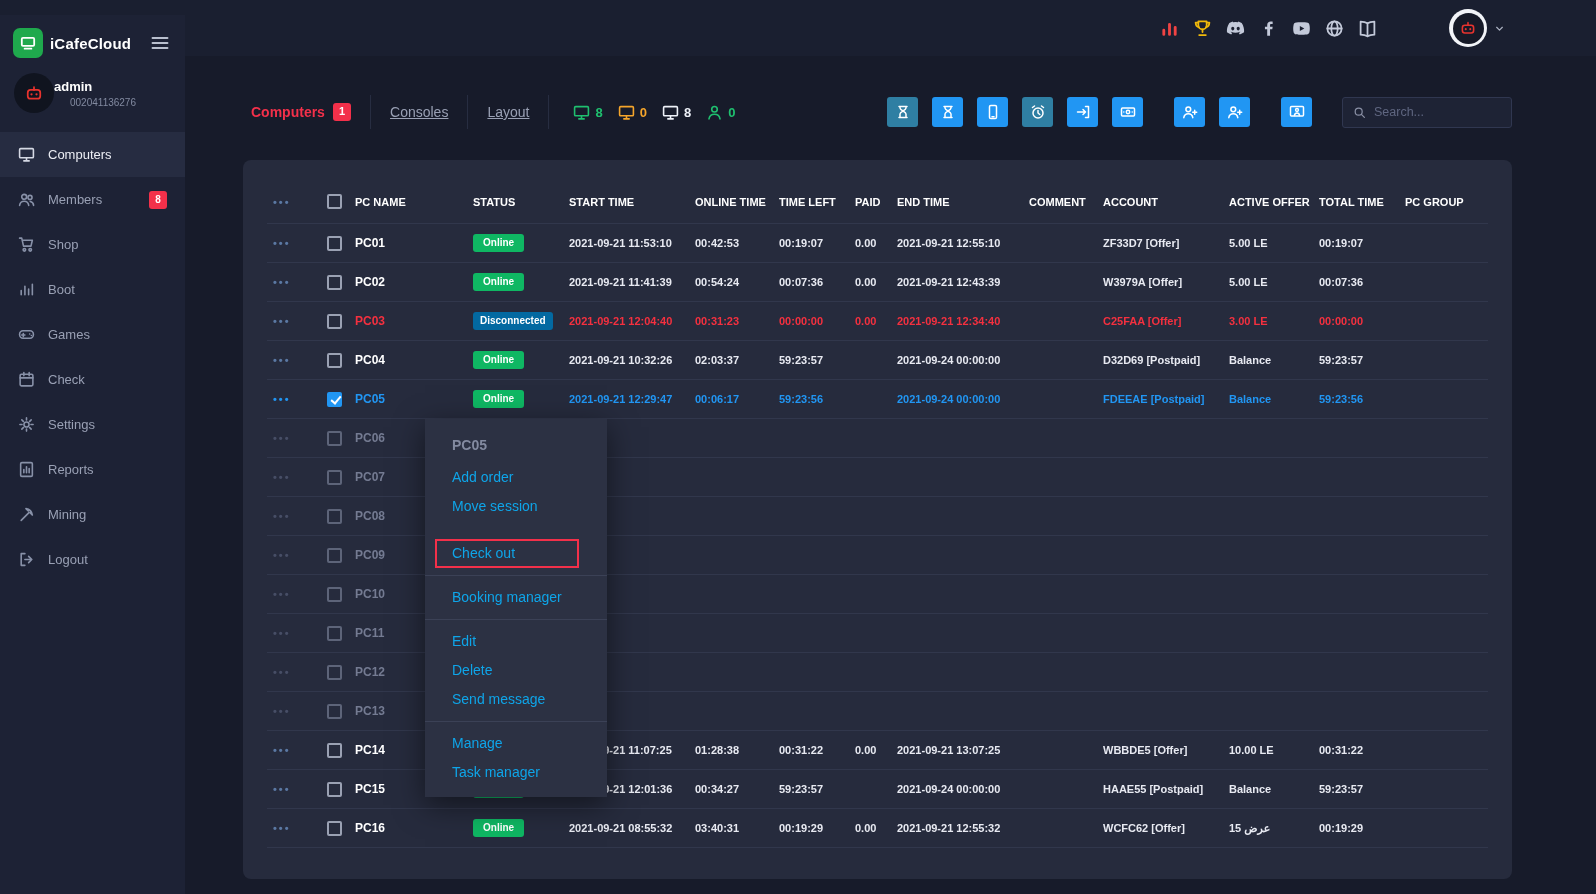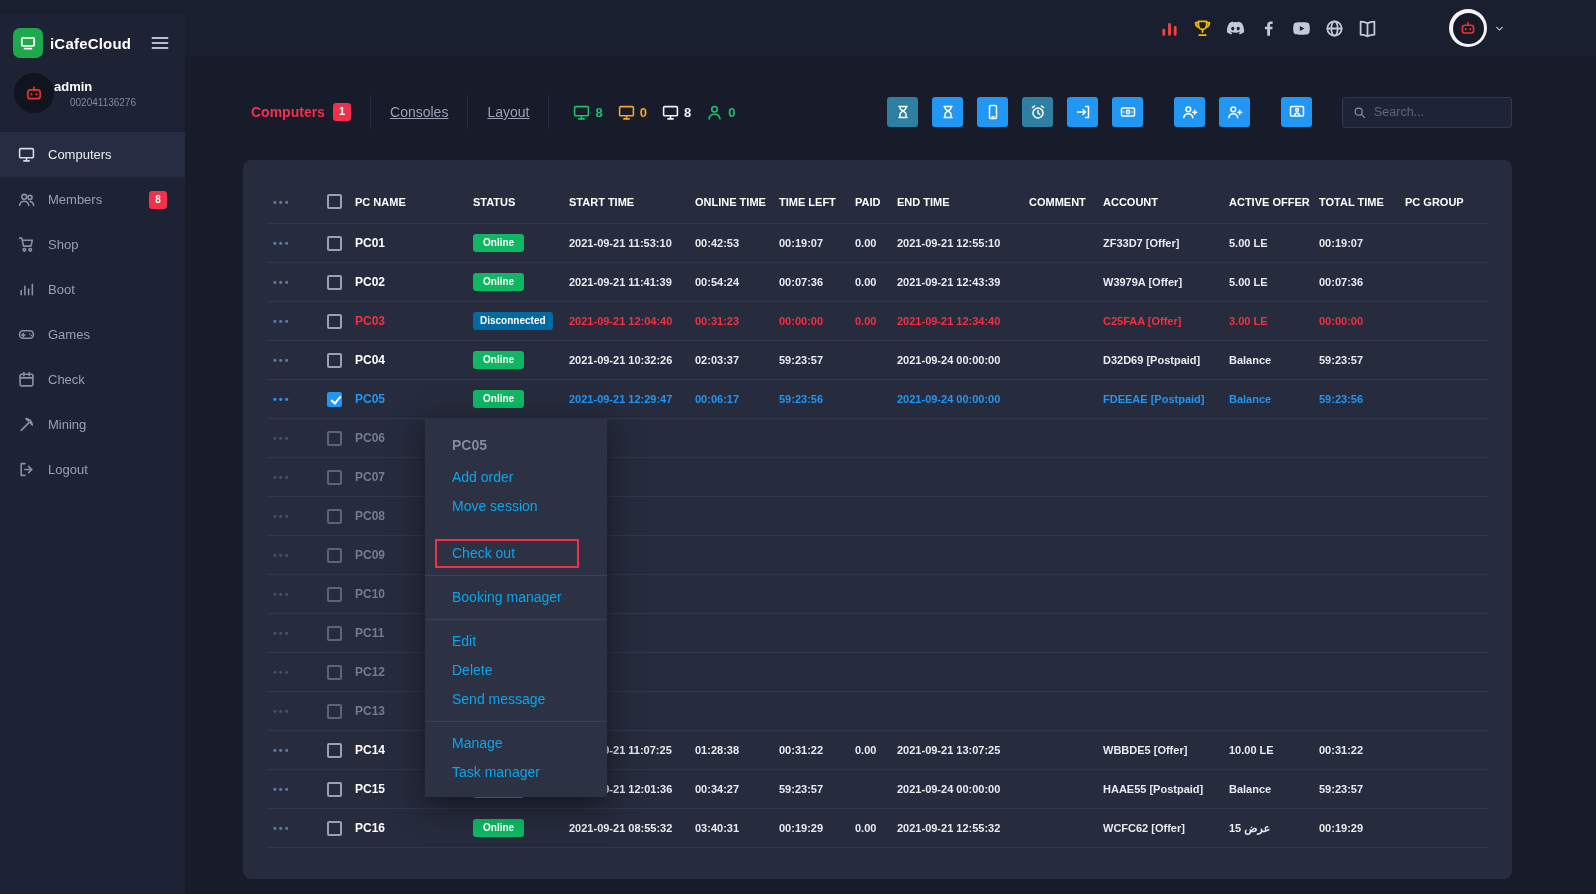--- a/index.html
+++ b/index.html
@@ -241,20 +241,40 @@
 
   </div>
       <div class="nav-item">
     <span class="nav-icon">
           <svg viewBox="0 0 16 16" fill="none" stroke="currentColor" stroke-width="1.5" stroke-linecap="round" stroke-linejoin="round">
             <rect x="2" y="3" width="12" height="11" rx="1.2"></rect>
             <path d="M2 6.5h12M5.5 1.5v3M10.5 1.5v3"></path>
           </svg>
         </span>
     <span class="nav-label">Check</span>
+
+  </div>
+      <div class="nav-item">
+    <span class="nav-icon">
+          <svg viewBox="0 0 16 16" fill="none" stroke="currentColor" stroke-width="1.5" stroke-linecap="round" stroke-linejoin="round">
+            <circle cx="8" cy="8" r="2.4"></circle>
+            <path d="M8 1.8v2M8 12.2v2M1.8 8h2M12.2 8h2M3.6 3.6L5 5M11 11l1.4 1.4M12.4 3.6L11 5M5 11l-1.4 1.4"></path>
+          </svg>
+        </span>
+    <span class="nav-label">Settings</span>
+
+  </div>
+      <div class="nav-item">
+    <span class="nav-icon">
+          <svg viewBox="0 0 16 16" fill="none" stroke="currentColor" stroke-width="1.5" stroke-linecap="round" stroke-linejoin="round">
+            <rect x="2.5" y="1.5" width="11" height="13" rx="1.2"></rect>
+            <path d="M5.5 11V8M8 11V5.5M10.5 11V7"></path>
+          </svg>
+        </span>
+    <span class="nav-label">Reports</span>
 
   </div>
       <div class="nav-item">
     <span class="nav-icon">
           <svg viewBox="0 0 16 16" fill="none" stroke="currentColor" stroke-width="1.5" stroke-linecap="round" stroke-linejoin="round">
             <path d="M3 13.5L10.5 6"></path>
             <path d="M7.5 2.5c3.5.5 5.5 2.5 6 6M7.5 2.5l2.2 2.2M13.5 8.5l-2.2-2.2"></path>
           </svg>
         </span>
     <span class="nav-label">Mining</span>

